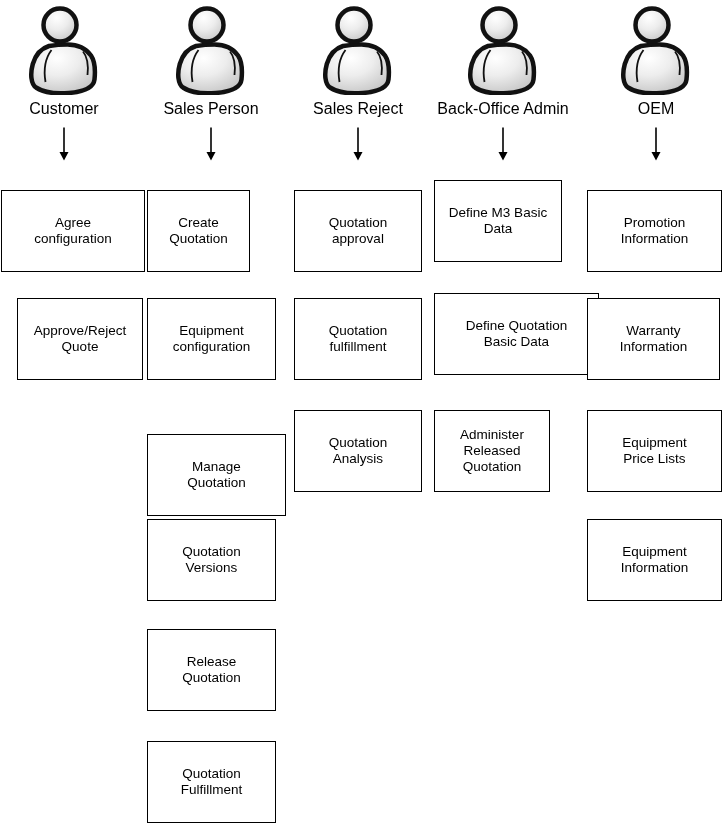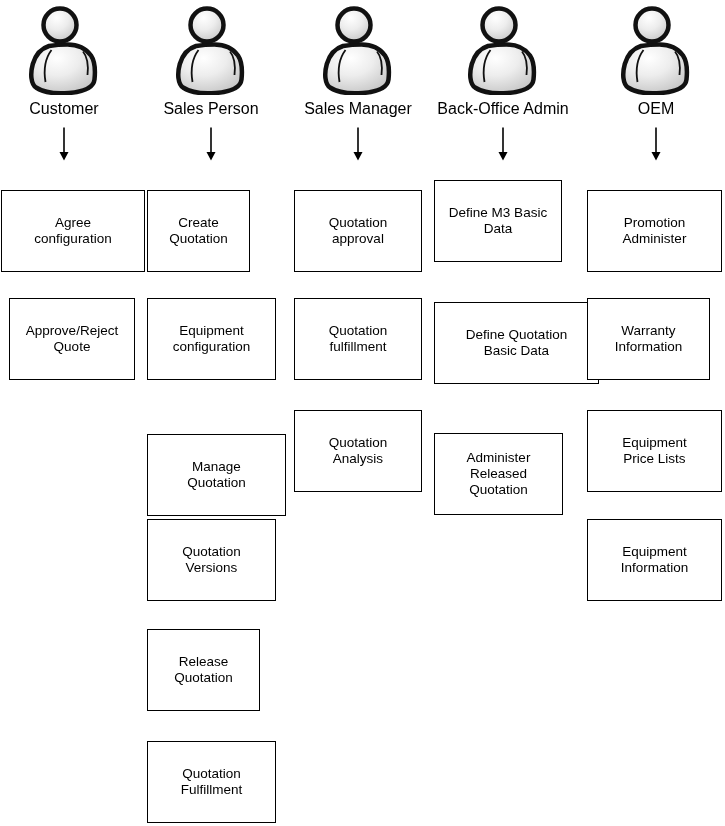--- a/index.html
+++ b/index.html
@@ -47,21 +47,21 @@
       <path d="M55,48.5 C59.5,54 60.5,63 59.5,72" fill="none" stroke="#111111" stroke-width="1.8"></path>
       <circle cx="32" cy="22" r="16.5" fill="url(#pgrad)" stroke="#111111" stroke-width="4.5"></circle>
     </svg>
     <div class="role-label" style="left:-11px">Customer</div>
     <svg class="arrow-svg" style="left:58px" viewBox="0 0 12 34">
       <line x1="6" y1="0.5" x2="6" y2="26" stroke="#000000" stroke-width="1.6"></line>
       <polygon points="1.5,25 10.5,25 6,33.5" fill="#000000"></polygon>
     </svg>
     <div class="task-box" style="left:1px; top:190px; width:144px">Agree
 configuration</div>
-    <div class="task-box" style="left:9px; top:298px; width:126px">Approve/Reject
+    <div class="task-box" style="left:17px; top:298px; width:126px">Approve/Reject
 Quote</div>
   </div>
 
   <div>
     <svg class="person-svg" style="left:175px" viewBox="0 0 72 92">
       <path d="M21,43 C13,45.5 7.5,52 4.8,61 C2,71 3,81 8,84.5 C16,89.8 29,91 41,90 C55,88.8 65.5,85 66.5,76.5 C67.5,67 67,58.5 63,52.5 C58,45.5 49,41.5 39.5,41.5 C33,41.5 27,42 21,43 Z" fill="url(#pgrad)" stroke="#111111" stroke-width="4.5" stroke-linejoin="round"></path>
       <path d="M23.5,47 C17.5,55 15.5,67 17.5,79" fill="none" stroke="#111111" stroke-width="1.8"></path>
       <path d="M55,48.5 C59.5,54 60.5,63 59.5,72" fill="none" stroke="#111111" stroke-width="1.8"></path>
       <circle cx="32" cy="22" r="16.5" fill="url(#pgrad)" stroke="#111111" stroke-width="4.5"></circle>
     </svg>
@@ -70,34 +70,34 @@
       <line x1="6" y1="0.5" x2="6" y2="26" stroke="#000000" stroke-width="1.6"></line>
       <polygon points="1.5,25 10.5,25 6,33.5" fill="#000000"></polygon>
     </svg>
     <div class="task-box" style="left:147px; top:190px; width:103px">Create Quotation</div>
     <div class="task-box" style="left:147px; top:298px; width:129px">Equipment
 configuration</div>
     <div class="task-box" style="left:147px; top:434px; width:139px">Manage
 Quotation</div>
     <div class="task-box" style="left:147px; top:519px; width:129px">Quotation
 Versions</div>
-    <div class="task-box" style="left:147px; top:629px; width:113px">Release
+    <div class="task-box" style="left:147px; top:629px; width:129px">Release
 Quotation</div>
     <div class="task-box" style="left:147px; top:741px; width:129px">Quotation
 Fulfillment</div>
   </div>
 
   <div>
     <svg class="person-svg" style="left:322px" viewBox="0 0 72 92">
       <path d="M21,43 C13,45.5 7.5,52 4.8,61 C2,71 3,81 8,84.5 C16,89.8 29,91 41,90 C55,88.8 65.5,85 66.5,76.5 C67.5,67 67,58.5 63,52.5 C58,45.5 49,41.5 39.5,41.5 C33,41.5 27,42 21,43 Z" fill="url(#pgrad)" stroke="#111111" stroke-width="4.5" stroke-linejoin="round"></path>
       <path d="M23.5,47 C17.5,55 15.5,67 17.5,79" fill="none" stroke="#111111" stroke-width="1.8"></path>
       <path d="M55,48.5 C59.5,54 60.5,63 59.5,72" fill="none" stroke="#111111" stroke-width="1.8"></path>
       <circle cx="32" cy="22" r="16.5" fill="url(#pgrad)" stroke="#111111" stroke-width="4.5"></circle>
     </svg>
-    <div class="role-label" style="left:283px">Sales Manager</div>
+    <div class="role-label" style="left:283px">Sales Reject</div>
     <svg class="arrow-svg" style="left:352px" viewBox="0 0 12 34">
       <line x1="6" y1="0.5" x2="6" y2="26" stroke="#000000" stroke-width="1.6"></line>
       <polygon points="1.5,25 10.5,25 6,33.5" fill="#000000"></polygon>
     </svg>
     <div class="task-box" style="left:294px; top:190px; width:128px">Quotation
 approval</div>
     <div class="task-box" style="left:294px; top:298px; width:128px">Quotation
 fulfillment</div>
     <div class="task-box" style="left:294px; top:410px; width:128px">Quotation
 Analysis</div>
@@ -110,42 +110,42 @@
       <path d="M55,48.5 C59.5,54 60.5,63 59.5,72" fill="none" stroke="#111111" stroke-width="1.8"></path>
       <circle cx="32" cy="22" r="16.5" fill="url(#pgrad)" stroke="#111111" stroke-width="4.5"></circle>
     </svg>
     <div class="role-label" style="left:428px">Back-Office Admin</div>
     <svg class="arrow-svg" style="left:497px" viewBox="0 0 12 34">
       <line x1="6" y1="0.5" x2="6" y2="26" stroke="#000000" stroke-width="1.6"></line>
       <polygon points="1.5,25 10.5,25 6,33.5" fill="#000000"></polygon>
     </svg>
     <div class="task-box" style="left:434px; top:180px; width:128px">Define M3 Basic
 Data</div>
-    <div class="task-box" style="left:434px; top:302px; width:165px">Define Quotation
+    <div class="task-box" style="left:434px; top:293px; width:165px">Define Quotation
 Basic Data</div>
-    <div class="task-box" style="left:434px; top:433px; width:129px">Administer
+    <div class="task-box" style="left:434px; top:410px; width:116px">Administer
 Released
 Quotation</div>
   </div>
 
   <div>
     <svg class="person-svg" style="left:620px" viewBox="0 0 72 92">
       <path d="M21,43 C13,45.5 7.5,52 4.8,61 C2,71 3,81 8,84.5 C16,89.8 29,91 41,90 C55,88.8 65.5,85 66.5,76.5 C67.5,67 67,58.5 63,52.5 C58,45.5 49,41.5 39.5,41.5 C33,41.5 27,42 21,43 Z" fill="url(#pgrad)" stroke="#111111" stroke-width="4.5" stroke-linejoin="round"></path>
       <path d="M23.5,47 C17.5,55 15.5,67 17.5,79" fill="none" stroke="#111111" stroke-width="1.8"></path>
       <path d="M55,48.5 C59.5,54 60.5,63 59.5,72" fill="none" stroke="#111111" stroke-width="1.8"></path>
       <circle cx="32" cy="22" r="16.5" fill="url(#pgrad)" stroke="#111111" stroke-width="4.5"></circle>
     </svg>
     <div class="role-label" style="left:581px">OEM</div>
     <svg class="arrow-svg" style="left:650px" viewBox="0 0 12 34">
       <line x1="6" y1="0.5" x2="6" y2="26" stroke="#000000" stroke-width="1.6"></line>
       <polygon points="1.5,25 10.5,25 6,33.5" fill="#000000"></polygon>
     </svg>
     <div class="task-box" style="left:587px; top:190px; width:135px">Promotion
-Administer</div>
-    <div class="task-box" style="left:587px; top:298px; width:123px">Warranty
+Information</div>
+    <div class="task-box" style="left:587px; top:298px; width:133px">Warranty
 Information</div>
     <div class="task-box" style="left:587px; top:410px; width:135px">Equipment
 Price Lists</div>
     <div class="task-box" style="left:587px; top:519px; width:135px">Equipment
 Information</div>
   </div>
 
 </div>
 
 </body></html>

